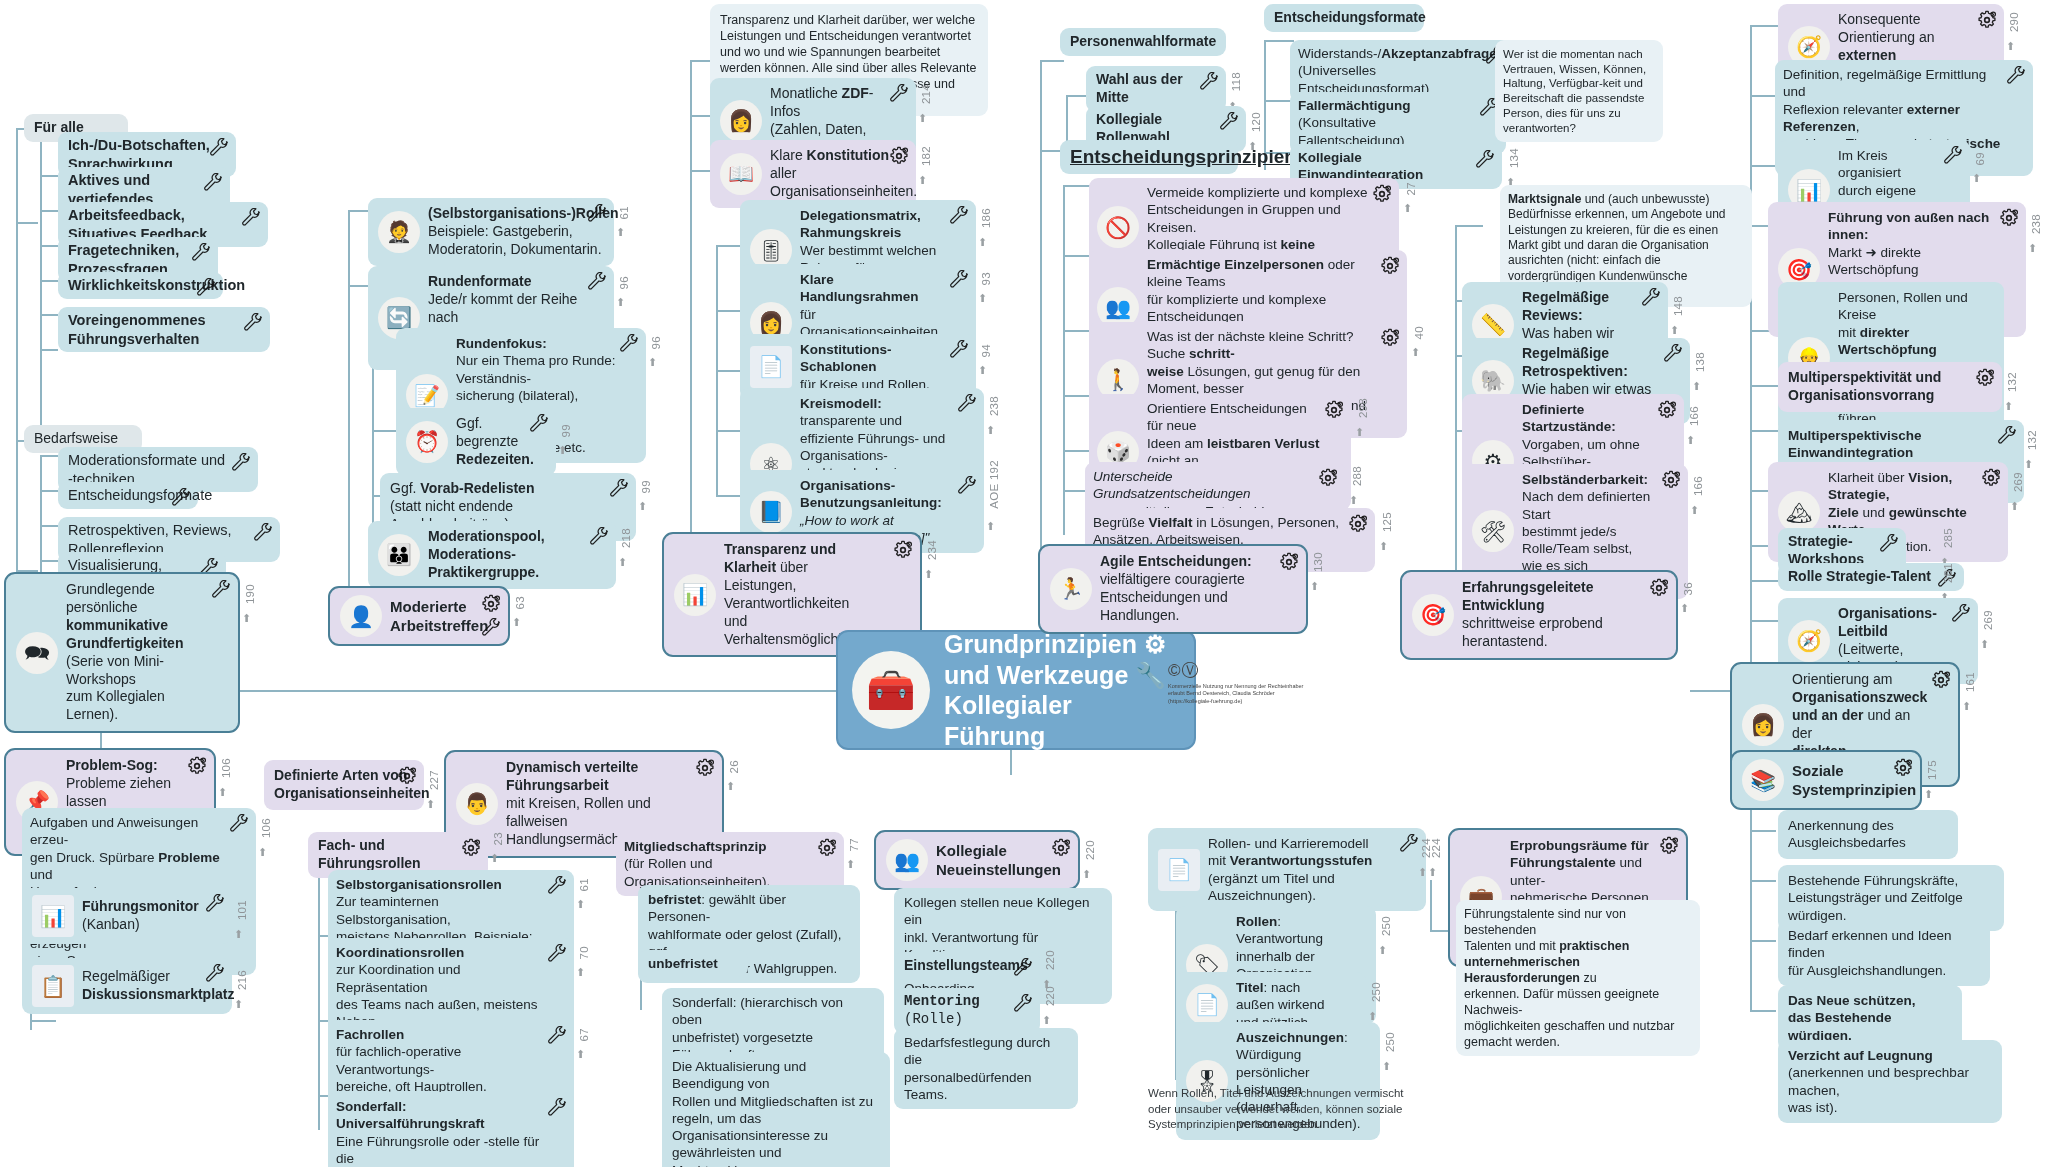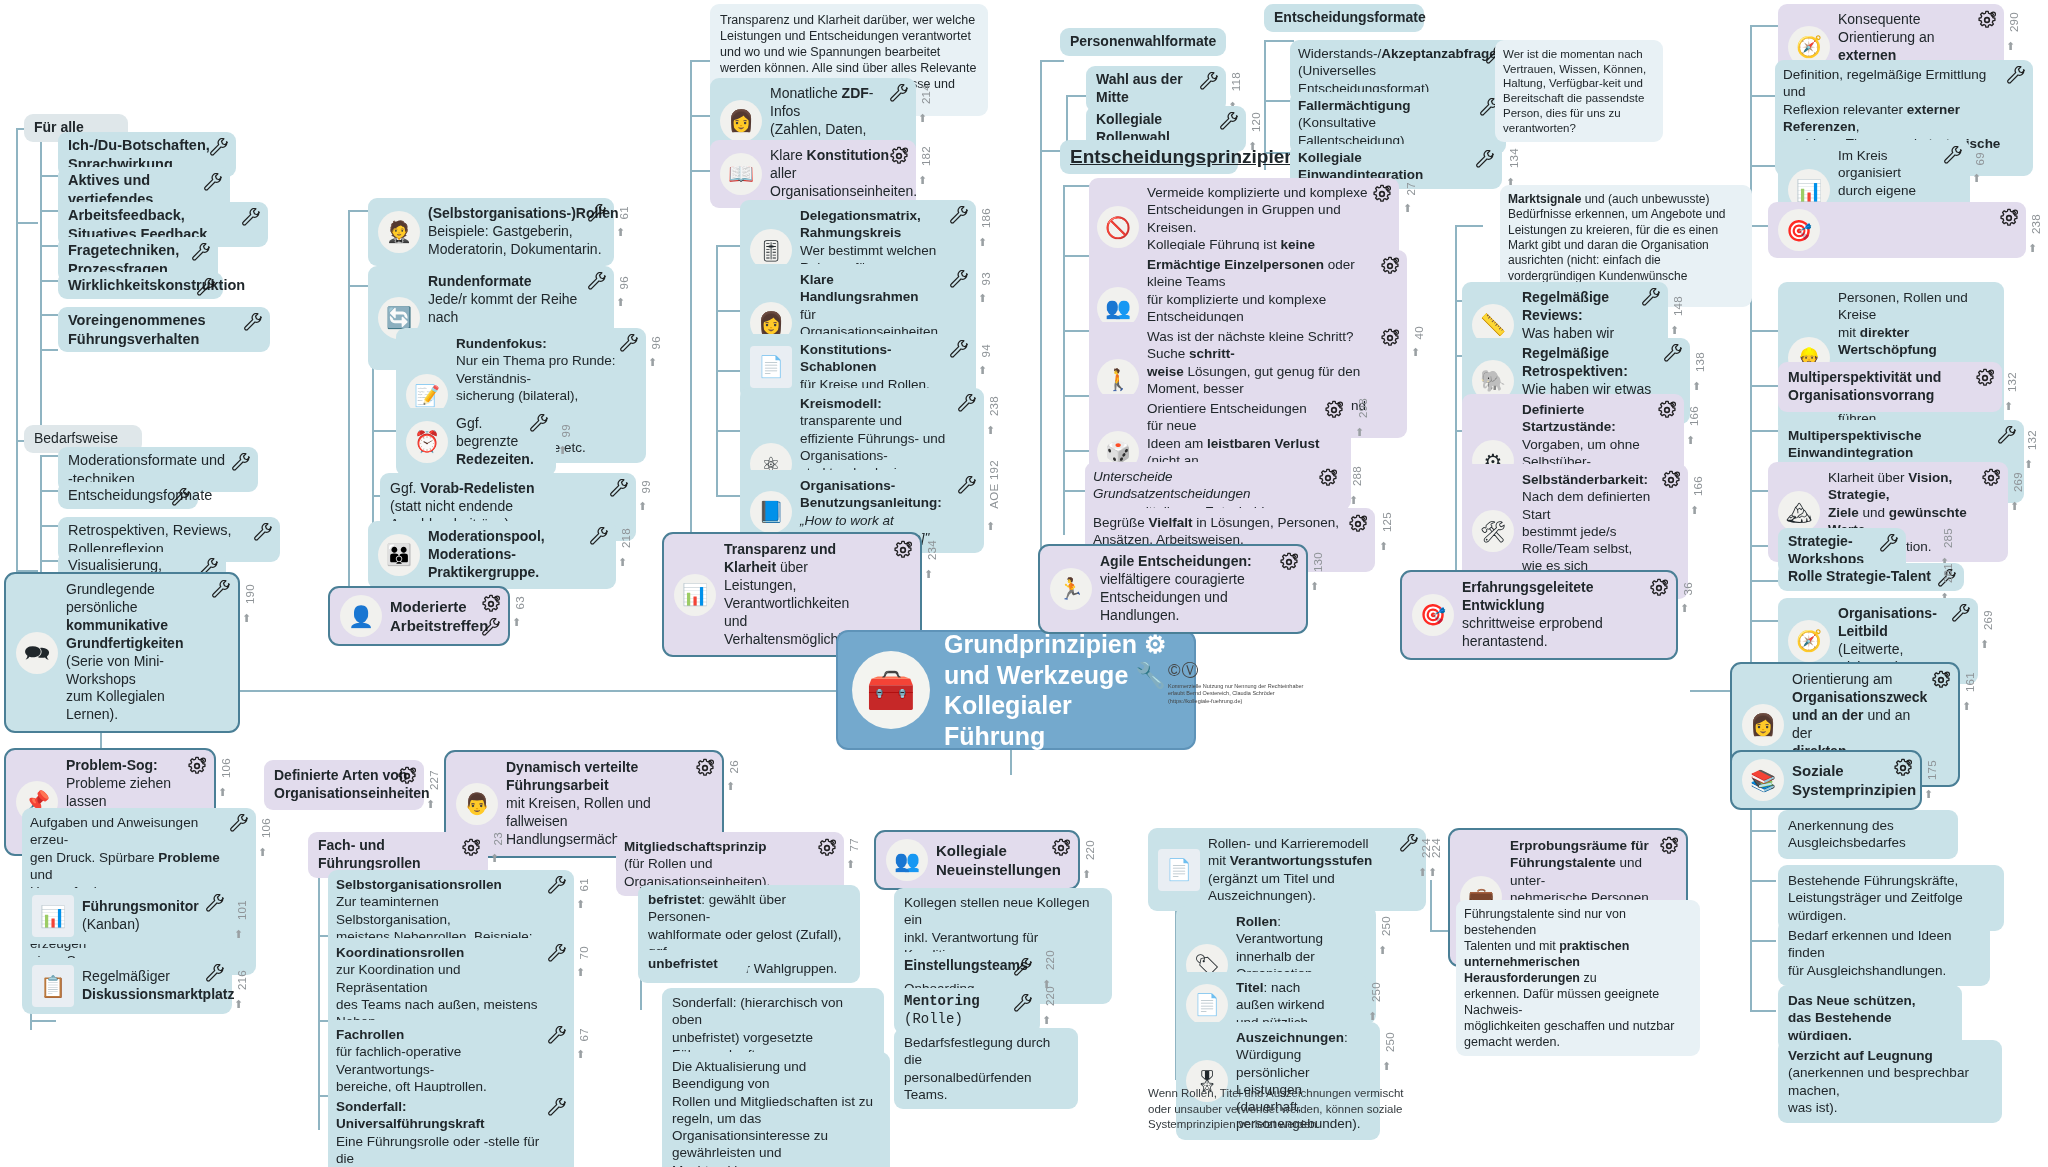--- a/index.html
+++ b/index.html
@@ -620,20 +620,21 @@
       <div class="ic small">📊</div>
       <div class="txt">Im Kreis organisiert<br>durch eigene Rolle<br>(Ökonomin).</div>
       <svg class="wrench" viewBox="0 0 24 24">
         <path d="M21 4.5a5 5 0 0 1-6.6 6.3L5.6 19.6a2 2 0 1 1-2.8-2.8l8.8-8.8A5 5 0 0 1 17.9 1L15 3.9l1.2 3 3 1.2L22 5.2c-.3-.3-.6-.5-1-.7z" fill="none" stroke="#111" stroke-width="1.5" stroke-linejoin="round"></path>
       </svg>
     </div>
     <div class="meas" style="left: 1974px; top: 152px;">69</div>
     <div class="measarrow" style="left: 1972px; top: 172px; font-size: 11px; color: rgb(154, 160, 163);">⬆</div>
     <div class="node purple" style="left: 1768px; top: 202px; width: 258px; font-size: 13.5px; position: absolute;">
       <div class="ic small">🎯</div>
+      <div class="txt"><b>Führung von außen nach innen:</b><br>Markt ➜ direkte Wertschöpfung<br>➜ Interne Dienstleistung ➜ Interne<br>Koordination ➜ Zweck.</div>
       <svg class="gear" viewBox="0 0 24 24">
         <path d="M12 8.2a3.8 3.8 0 1 0 0 7.6 3.8 3.8 0 0 0 0-7.6zm0 2a1.8 1.8 0 1 1 0 3.6 1.8 1.8 0 0 1 0-3.6z" fill="#111"></path>
         <path d="M10.6 1.6h2.8l.4 2.3 1.9.8 2-1.3 2 2-1.3 2 .8 1.9 2.3.4v2.8l-2.3.4-.8 1.9 1.3 2-2 2-2-1.3-1.9.8-.4 2.3h-2.8l-.4-2.3-1.9-.8-2 1.3-2-2 1.3-2-.8-1.9-2.3-.4V9.7l2.3-.4.8-1.9-1.3-2 2-2 2 1.3 1.9-.8z" fill="none" stroke="#111" stroke-width="1.6" stroke-linejoin="round"></path>
         <circle cx="19.5" cy="5" r="2.6" fill="none" stroke="#111" stroke-width="1.5"></circle>
       </svg>
     </div>
     <div class="meas" style="left: 2030px; top: 214px;">238</div>
     <div class="measarrow" style="left: 2028px; top: 242px; font-size: 11px; color: rgb(154, 160, 163);">⬆</div>
     <div class="node blue" style="left: 1778px; top: 282px; width: 226px; font-size: 13.5px; position: absolute;">
       <div class="ic small">👷</div>

